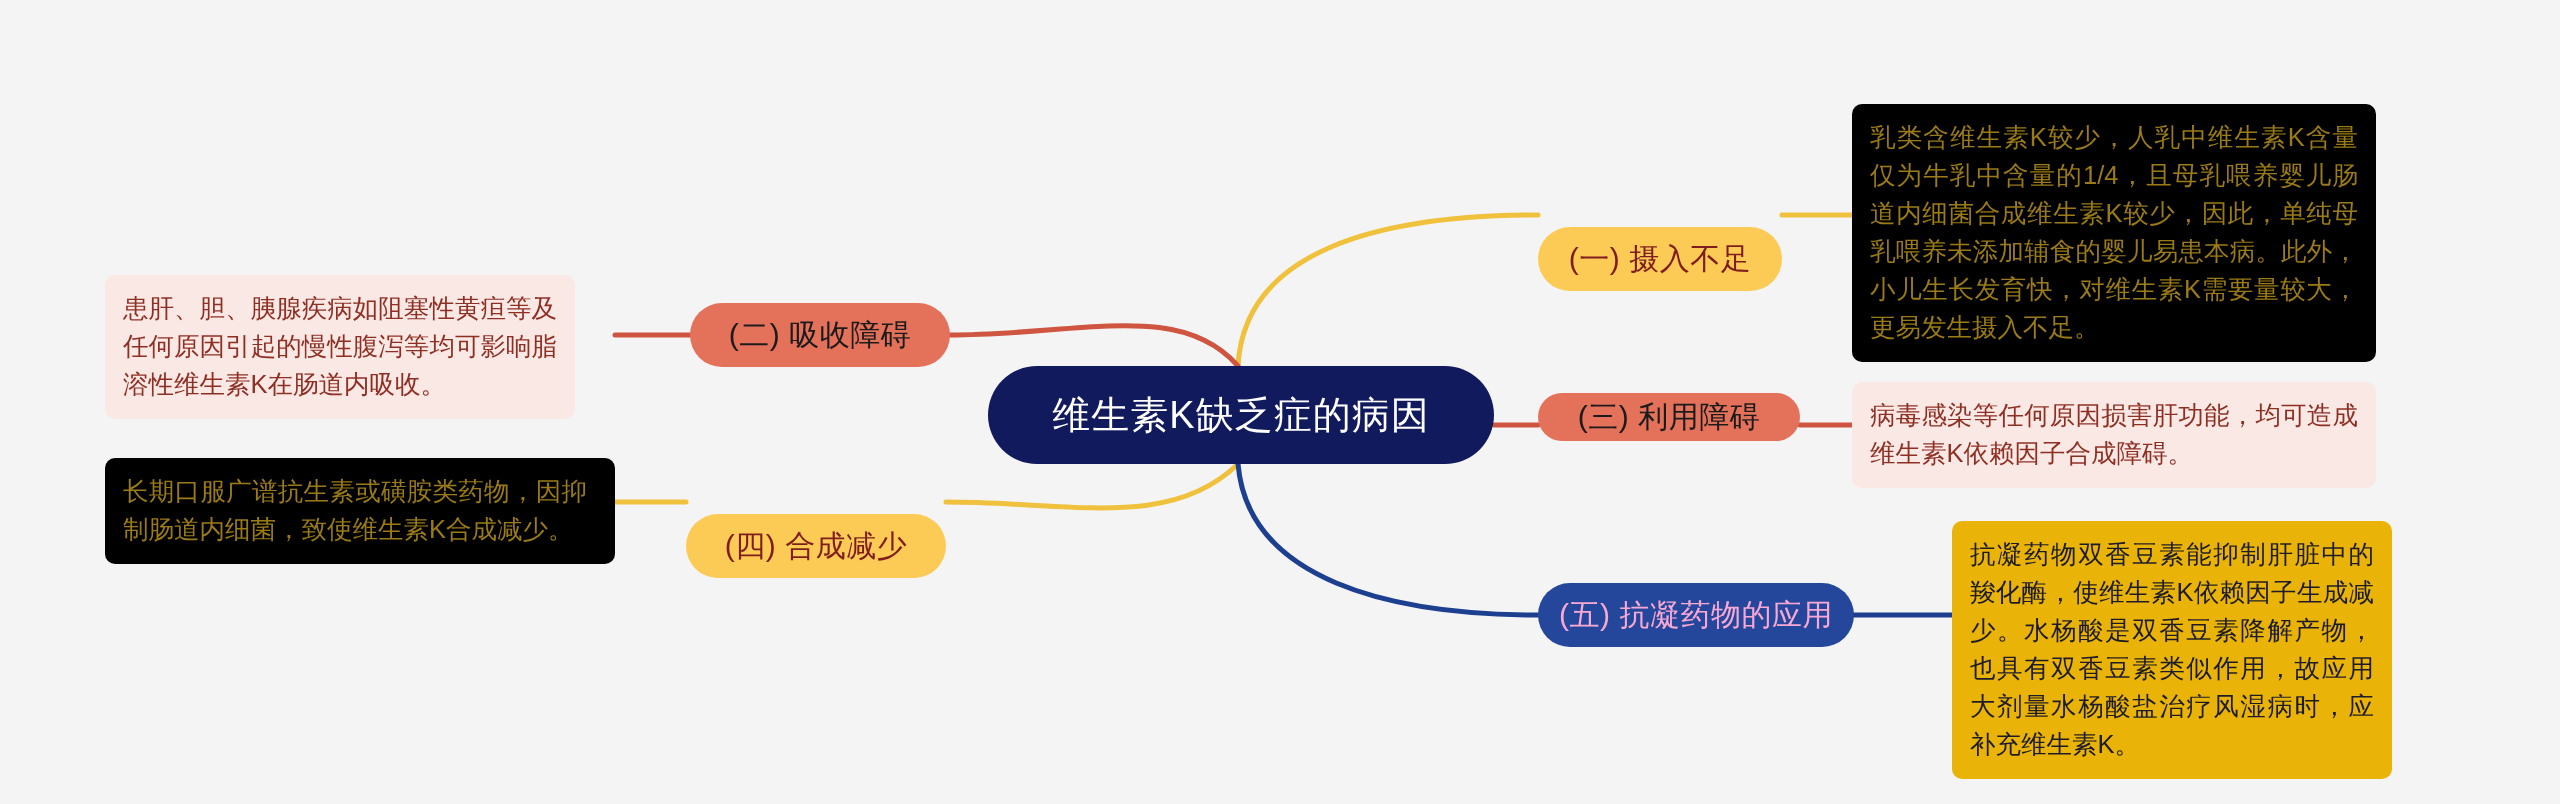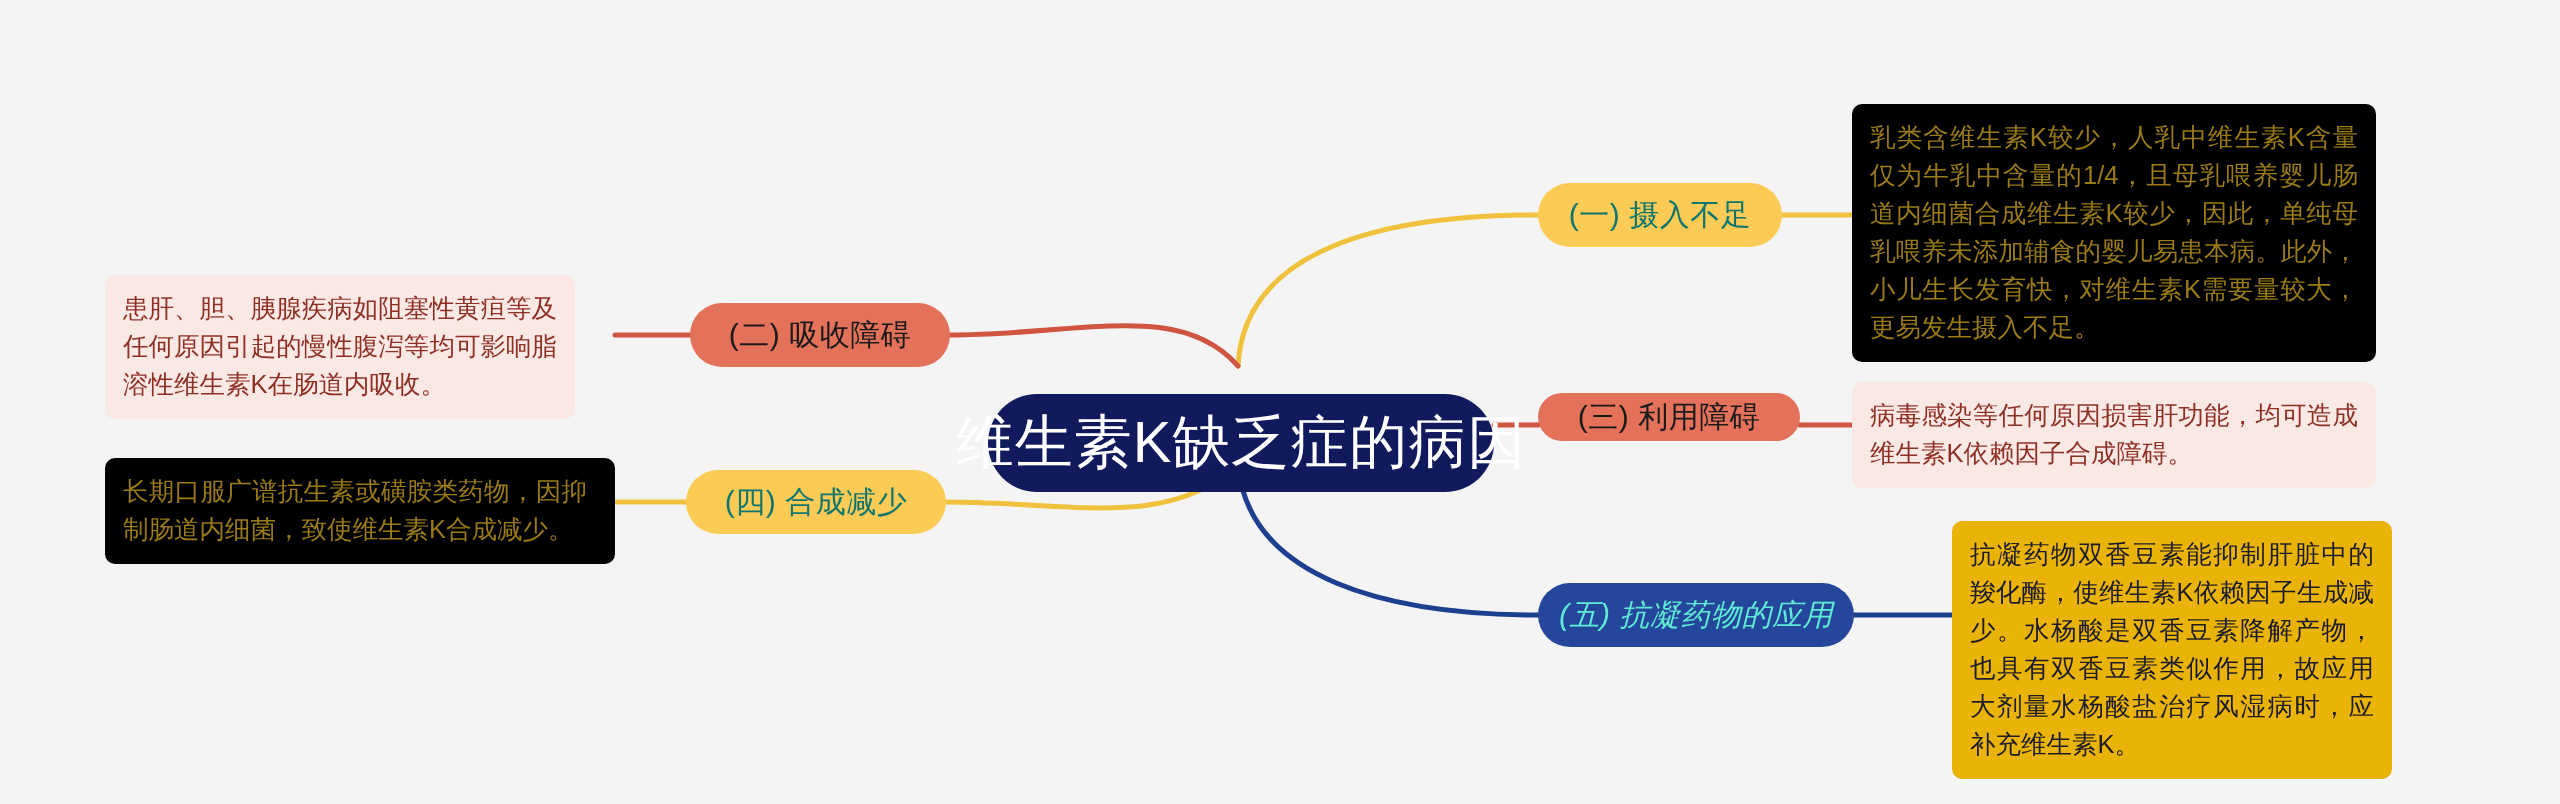--- a/index.html
+++ b/index.html
@@ -34,51 +34,50 @@
     left: 988px;
     top: 366px;
     width: 506px;
     height: 98px;
     background: #101a5c;
     border-radius: 49px;
     display: flex;
     align-items: center;
     justify-content: center;
     color: #ffffff;
-    font-size: 58px;
+    font-size: 38px;
     letter-spacing: 1px;
     white-space: nowrap;
     z-index: 5;
-    margin-top: 28px;
   }
 
   
   .pill {
     position: absolute;
     display: flex;
     align-items: center;
     justify-content: center;
     border-radius: 40px;
     white-space: nowrap;
     font-size: 30px;
     letter-spacing: 0.5px;
     z-index: 4;
   }
   .pill-yellow {
     background: #fbcb56;
-    color: #0f766e;
+    color: #7f1d1d;
+    margin-top: 44px;
   }
   .pill-coral {
     background: #e4715a;
     color: #1b1b1b;
   }
   .pill-blue {
     background: #24479b;
-    color: #5eead4;
-    font-style: italic;
+    color: #f9a8d4;
   }
 
   #pill-1 { left: 1538px; top: 183px; width: 244px; height: 64px; }
   #pill-2 { left: 690px;  top: 303px; width: 260px; height: 64px; }
   #pill-3 { left: 1538px; top: 393px; width: 262px; height: 48px; }
   #pill-4 { left: 686px;  top: 470px; width: 260px; height: 64px; }
   #pill-5 { left: 1538px; top: 583px; width: 316px; height: 64px; }
 
   
   .detail {

